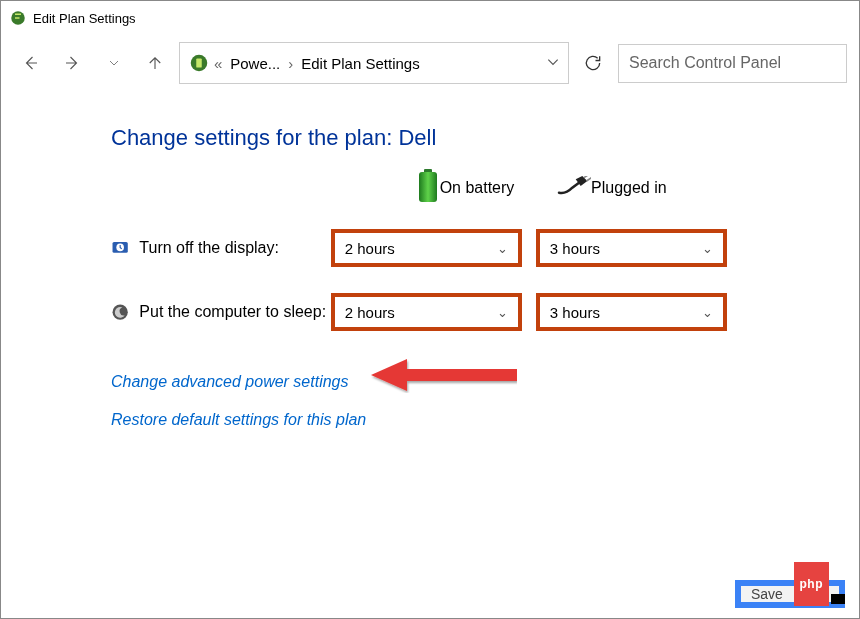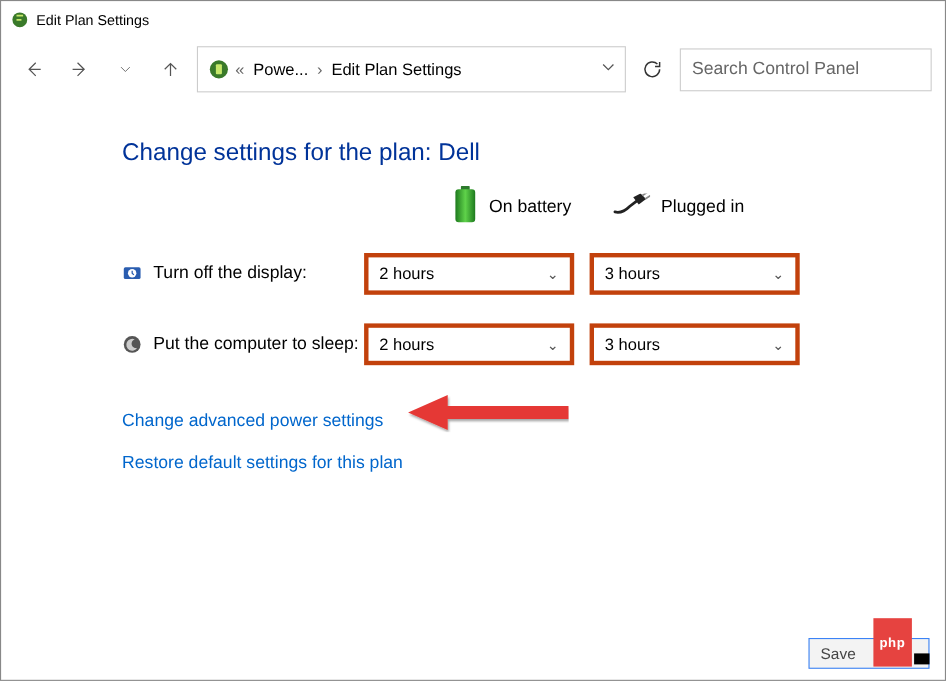--- a/index.html
+++ b/index.html
@@ -93,21 +93,21 @@
   }
 
   .cols-header {
     display:flex;
     margin-left: 262px;
     gap: 0;
     align-items:center;
     margin-bottom: 22px;
   }
   .col-hdr {
-    display:flex; align-items:center; gap:10px;
+    display:flex; align-items:center; 
     font-size:16px;
   }
   .col-hdr.battery { width:236px; justify-content:center; }
   .col-hdr.plugged { width:236px; }
   .battery-icon { width:24px; height:34px; }
   .plug-icon { width:34px; height:20px; }
 
   .setting-row {
     display:flex; align-items:center;
     margin-bottom: 26px;
@@ -129,34 +129,34 @@
   .dd .chev { color:#555; font-size:13px; }
 
   .link {
     color:#0066cc;
     font-size:16px;
     display:inline-block;
     margin-top: 12px;
     text-decoration:none;
     cursor:pointer;
   }
-  .links-block { margin-top: 20px; }
+  .links-block { margin-top: 20px; font-style: italic; }
   .link-row { display:flex; align-items:center; gap:18px; height:38px; }
 
   
   .red-arrow {
     width:150px; height:36px;
   }
 
   
   .save-btn {
     position:absolute;
     right:14px; bottom:10px;
     width:110px; height:28px;
-    border:1px solid #3b82f6;
+    border:6px solid #3b82f6;
     background:#f3f3f3;
     font-size:14px;
     display:flex; align-items:center; justify-content:flex-start;
     padding-left:10px;
     color:#444;
   }
   .php-badge {
     position:absolute;
     right:30px; bottom:12px;
     background:#e64340;

